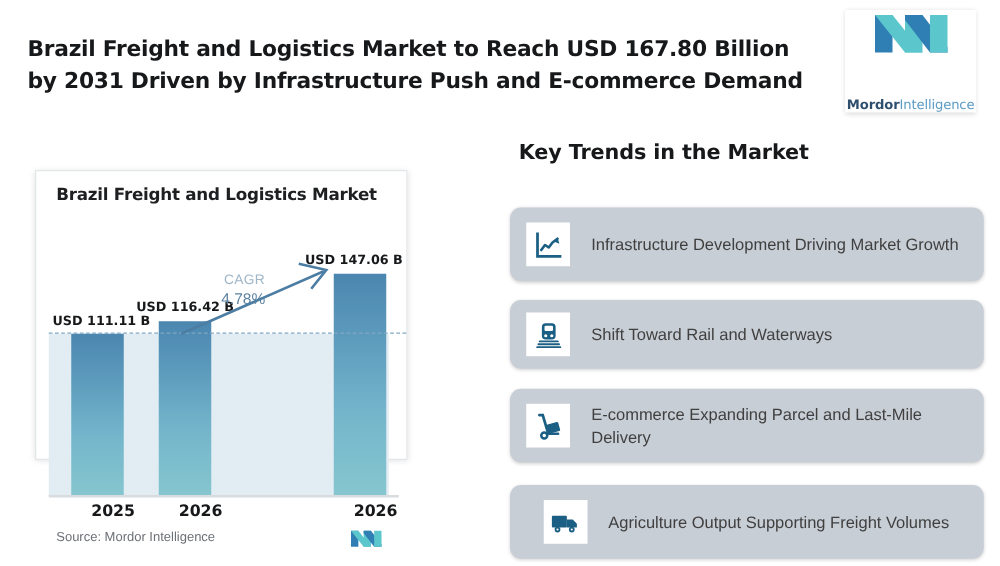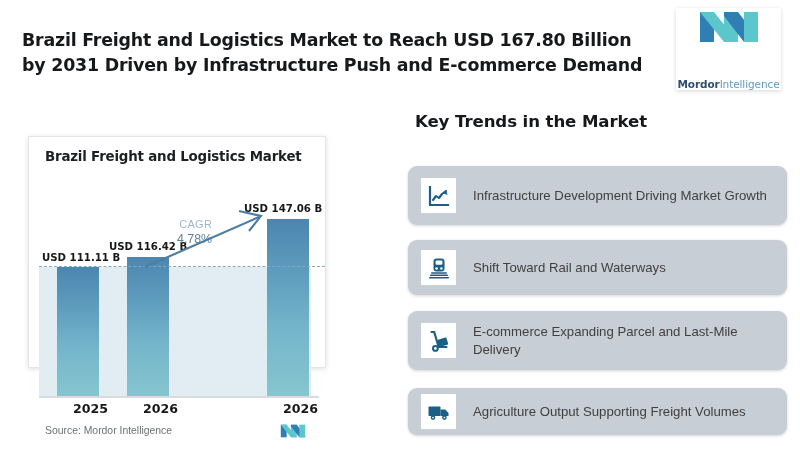--- a/index.html
+++ b/index.html
@@ -221,21 +221,21 @@
     border-radius: 9px;
     box-shadow: 0 1px 3px rgba(0,0,0,0.18);
     display: flex;
     align-items: center;
     box-sizing: border-box;
     padding: 0 14px 0 13px;
   }
   .trend-card.c1 { top: 166px; height: 59px; }
   .trend-card.c2 { top: 240px; height: 55px; }
   .trend-card.c3 { top: 311px; height: 59px; }
-  .trend-card.c4 { top: 388px; height: 47px; }
+  .trend-card.c4 { top: 388px; height: 59px; justify-content: center; }
 
   .icon-tile {
     width: 35px;
     height: 35px;
     min-width: 35px;
     background: #ffffff;
     display: flex;
     align-items: center;
     justify-content: center;
     margin-right: 17px;

